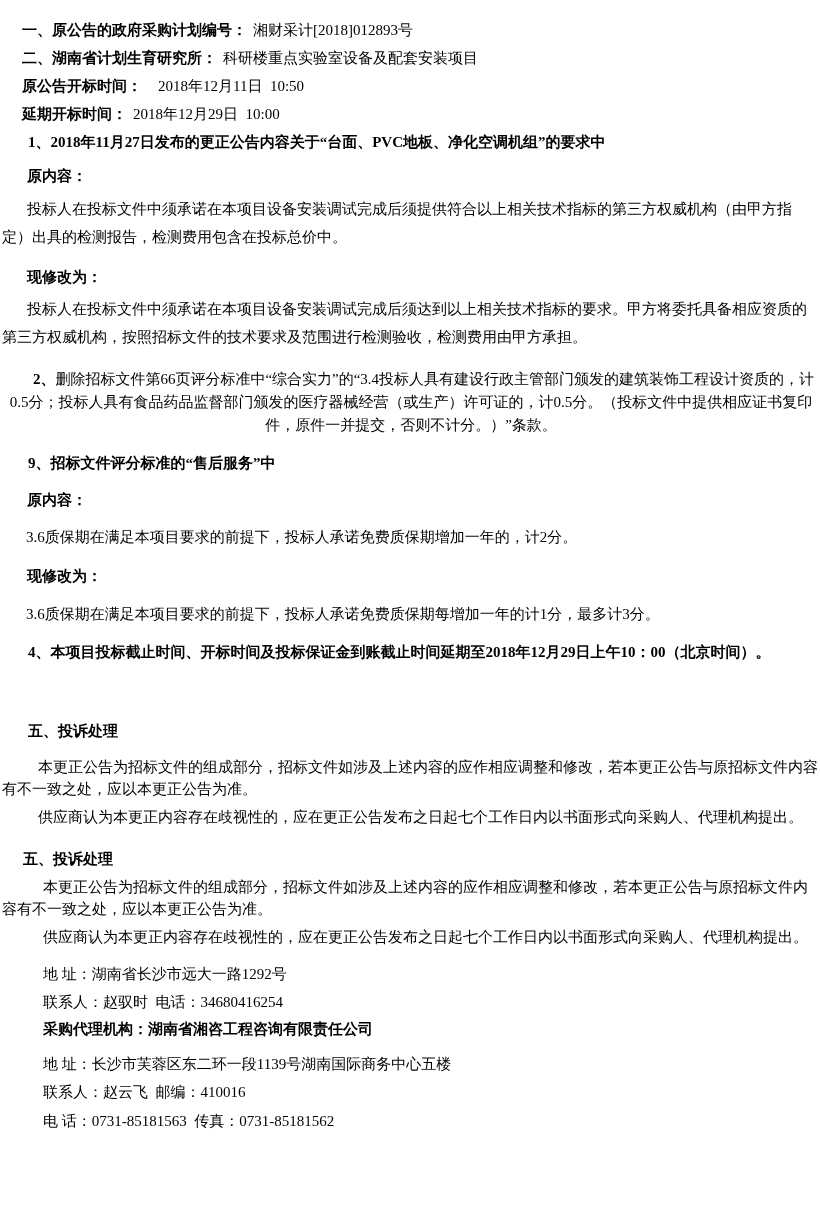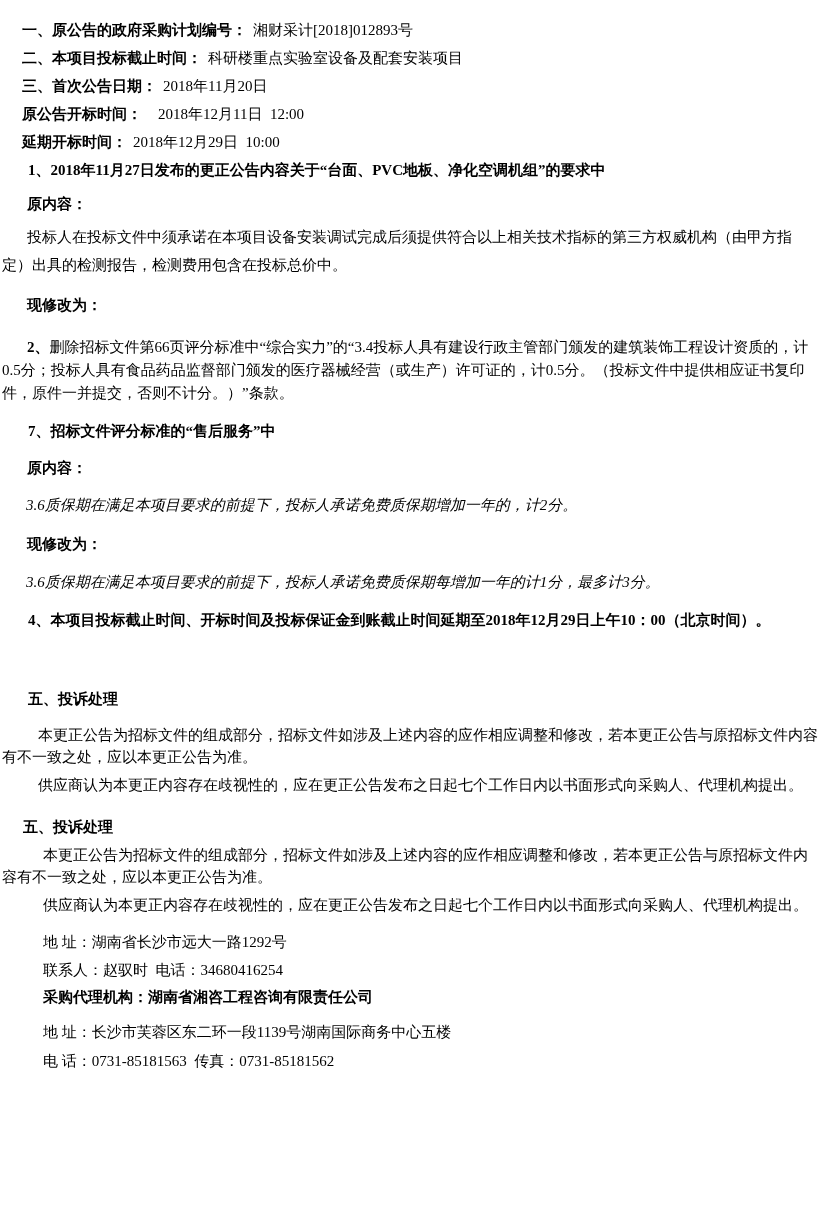--- a/index.html
+++ b/index.html
@@ -14,62 +14,62 @@
     padding: 4px 0 16px 2px;
     font-size: 15px;
     margin-top: 12px;
   }
   .p {
     margin: 0;
     line-height: 28px;
     white-space: pre-wrap;
   }
   .lh22 { line-height: 22px; }
-  .lh23 { line-height: 23px; }
+  .lh23 { line-height: 23px; text-align: center; }
   .b { font-weight: bold; }
   .ml20 { margin-left: 20px; }
   .ml21 { margin-left: 21px; }
-  .ml24 { margin-left: 24px; font-style: italic; }
+  .ml24 { margin-left: 24px; }
   .ml25 { margin-left: 25px; }
   .ml26 { margin-left: 26px; }
   .ml41 { margin-left: 41px; }
   .ti25 { text-indent: 25px; }
   .ti36 { text-indent: 36px; }
   .ti41 { text-indent: 41px; }
   .v { font-weight: normal; margin-left: 6px; }
   .v-wide { margin-left: 16px; }
 </style>
 </head>
 <body>
 
 <div class="doc">
 
   <p class="p b ml20"><span>一、原公告的政府采购计划编号：</span><span class="v">湘财采计[2018]012893号</span></p>
 
-  <p class="p b ml20"><span>二、本项目投标截止时间：</span><span class="v">科研楼重点实验室设备及配套安装项目</span></p>
+  <p class="p b ml20"><span>二、湖南省计划生育研究所：</span><span class="v">科研楼重点实验室设备及配套安装项目</span></p>
 
-  <p class="p b ml20"><span>三、首次公告日期：</span><span class="v">2018年11月20日</span></p>
 
-  <p class="p b ml20"><span>原公告开标时间：</span><span class="v v-wide">2018年12月11日  12:00</span></p>
+  <p class="p b ml20"><span>原公告开标时间：</span><span class="v v-wide">2018年12月11日  10:50</span></p>
 
   <p class="p b ml20"><span>延期开标时间：</span><span class="v">2018年12月29日  10:00</span></p>
 
 
   <p class="p b ml26">1、2018年11月27日发布的更正公告内容关于“台面、PVC地板、净化空调机组”的要求中</p>
 
   <p class="p b ml25" style="margin-top:6px">原内容：</p>
 
   <p class="p ti25" style="margin-top:5px">投标人在投标文件中须承诺在本项目设备安装调试完成后须提供符合以上相关技术指标的第三方权威机构（由甲方指定）出具的检测报告，检测费用包含在投标总价中。</p>
 
   <p class="p b ml25" style="margin-top:12px">现修改为：</p>
 
+  <p class="p ti25" style="margin-top:4px">投标人在投标文件中须承诺在本项目设备安装调试完成后须达到以上相关技术指标的要求。甲方将委托具备相应资质的第三方权威机构，按照招标文件的技术要求及范围进行检测验收，检测费用由甲方承担。</p>
 
   <p class="p lh23 ti25" style="margin-top:17px"><span class="b">2、</span><span>删除招标文件第66页评分标准中“综合实力”的“3.4投标人具有建设行政主管部门颁发的建筑装饰工程设计资质的，计0.5分；投标人具有食品药品监督部门颁发的医疗器械经营（或生产）许可证的，计0.5分。（投标文件中提供相应证书复印件，原件一并提交，否则不计分。）”条款。</span></p>
 
-  <p class="p b ml26" style="margin-top:12px">7、招标文件评分标准的“售后服务”中</p>
+  <p class="p b ml26" style="margin-top:12px">9、招标文件评分标准的“售后服务”中</p>
 
   <p class="p b ml25" style="margin-top:9px">原内容：</p>
 
   <p class="p ml24" style="margin-top:9px">3.6质保期在满足本项目要求的前提下，投标人承诺免费质保期增加一年的，计2分。</p>
 
   <p class="p b ml25" style="margin-top:11px">现修改为：</p>
 
   <p class="p ml24" style="margin-top:10px">3.6质保期在满足本项目要求的前提下，投标人承诺免费质保期每增加一年的计1分，最多计3分。</p>
 
   <p class="p b ml26" style="margin-top:10px">4、本项目投标截止时间、开标时间及投标保证金到账截止时间延期至2018年12月29日上午10：00（北京时间）。</p>
@@ -88,16 +88,17 @@
 
 
   <p class="p lh22 ml41" style="margin-top:15px">地 址：湖南省长沙市远大一路1292号</p>
 
   <p class="p lh22 ml41" style="margin-top:6px">联系人：赵驭时  电话：34680416254</p>
 
   <p class="p lh22 b ml41" style="margin-top:5px">采购代理机构：湖南省湘咨工程咨询有限责任公司</p>
 
   <p class="p lh22 ml41" style="margin-top:13px">地 址：长沙市芙蓉区东二环一段1139号湖南国际商务中心五楼</p>
 
+  <p class="p lh22 ml41" style="margin-top:6px">联系人：赵云飞  邮编：410016</p>
 
   <p class="p lh22 ml41" style="margin-top:7px">电 话：0731-85181563  传真：0731-85181562</p>
 
 </div>
 
 </body></html>

